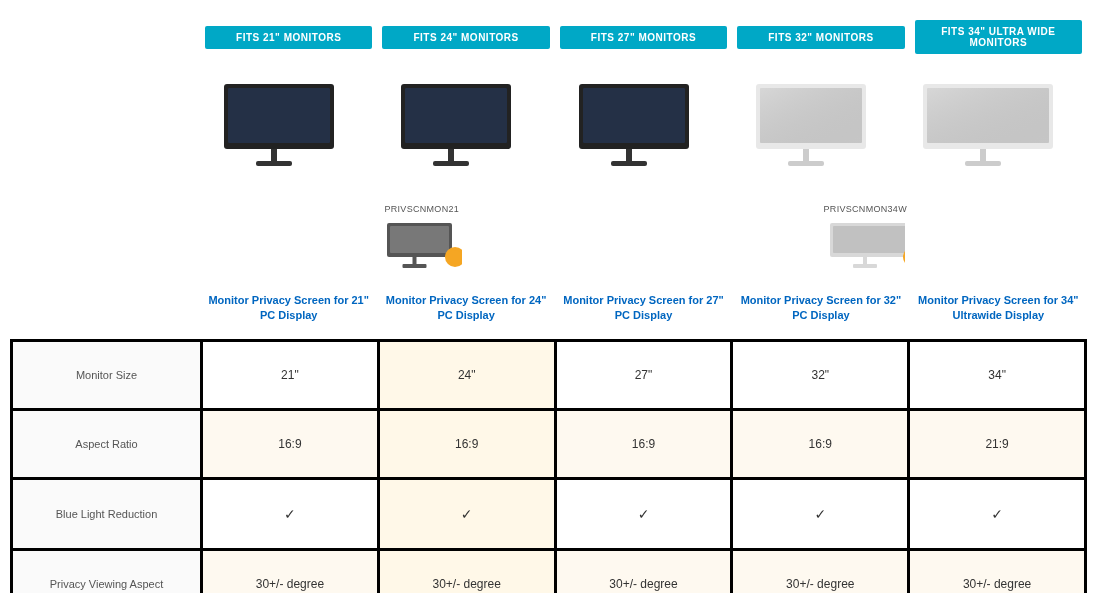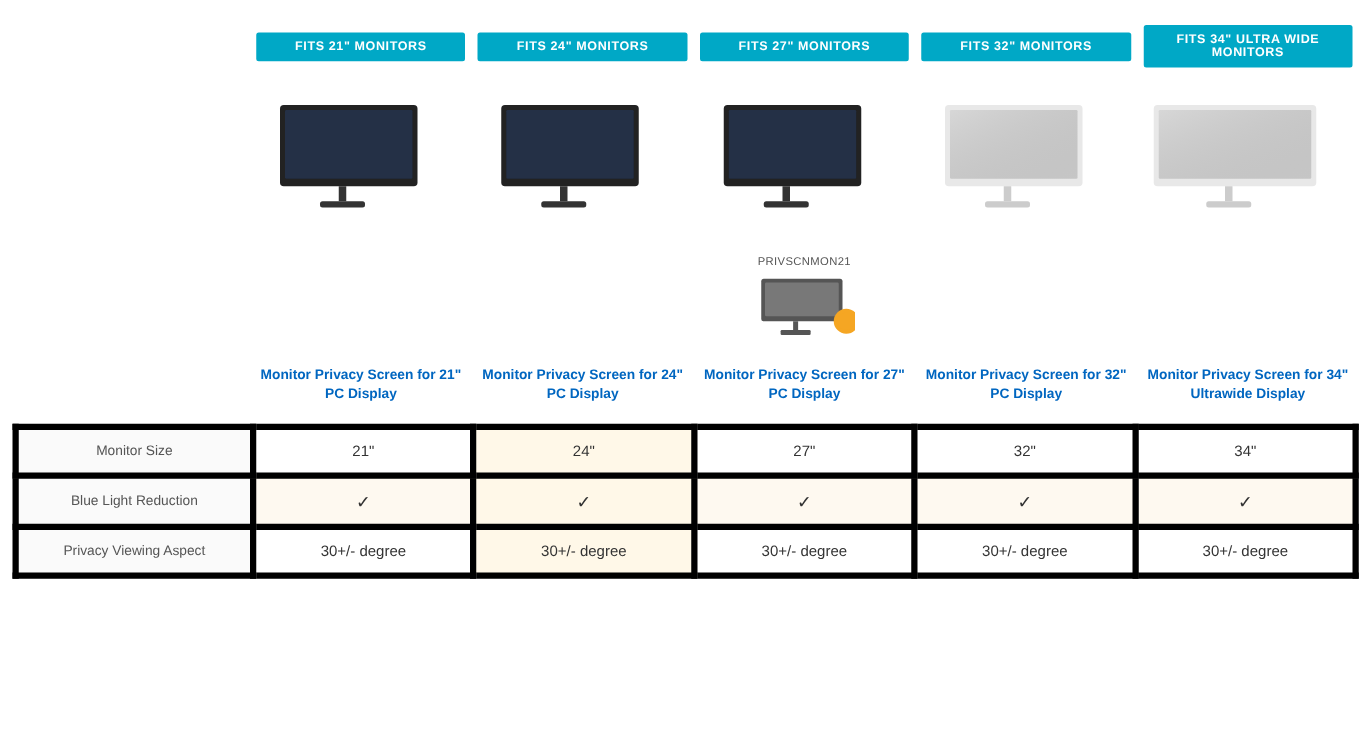--- a/index.html
+++ b/index.html
@@ -97,22 +97,22 @@
       line-height: 1.4;
     }
 
     
     .comparison-table {
       width: 100%;
       border-collapse: collapse;
       margin-top: 10px;
     }
     .comparison-table td, .comparison-table th {
-      border: 5px solid #000000;
-      padding: 10px 8px;
+      border: 3px solid #000000;
+      padding: 26px 8px;
       text-align: center;
       vertical-align: middle;
     }
     .comparison-table tr td:first-child {
       text-align: center;
       font-size: 11px;
       color: #555;
       background: #fafafa;
       width: 190px;
     }
@@ -258,20 +258,34 @@
         <div class="sku-code">PRIVSCNMON21</div>
         <div class="sku-thumbnail" style="position: relative; display: flex; align-items: center; justify-content: center; margin-top: 4px;">
           <svg width="85" height="55">
     <rect x="5" y="2" width="65" height="34" rx="2" fill="#555"></rect>
     <rect x="8" y="5" width="59" height="27" rx="1" fill="#888" opacity="0.7"></rect>
     <rect x="30.5" y="36" width="4" height="8" fill="#555"></rect>
     <rect x="20.5" y="43" width="24" height="4" rx="1" fill="#555"></rect>
 
     <circle cx="73" cy="36" r="10" fill="#f5a623"></circle>
     <circle cx="73" cy="36" r="7" fill="#f5a623"></circle>
+  </svg>
+        </div>
+      </div>
+      <div class="sku-cell">
+        <div class="sku-code">PRIVSCNMON34W</div>
+        <div class="sku-thumbnail" style="position: relative; display: flex; align-items: center; justify-content: center; margin-top: 4px;">
+          <svg width="100" height="55">
+    <rect x="5" y="2" width="80" height="34" rx="2" fill="#d8d8d8"></rect>
+    <rect x="8" y="5" width="74" height="27" rx="1" fill="#b8b8b8" opacity="0.7"></rect>
+    <rect x="38" y="36" width="4" height="8" fill="#d8d8d8"></rect>
+    <rect x="28" y="43" width="24" height="4" rx="1" fill="#d8d8d8"></rect>
+
+    <circle cx="88" cy="36" r="10" fill="#f5a623"></circle>
+    <circle cx="88" cy="36" r="7" fill="#f5a623"></circle>
   </svg>
         </div>
       </div>
     </div>
 
   <div class="product-names-row">
 
   <div class="product-name-cell">Monitor Privacy Screen for 21" PC Display</div>
       <div class="product-name-cell">Monitor Privacy Screen for 24" PC Display</div>
       <div class="product-name-cell">Monitor Privacy Screen for 27" PC Display</div>
@@ -283,20 +297,28 @@
     <tbody id="table-body">
     <tr>
           <td class="row-label">Monitor Size</td>
           <td>21"</td>
           <td>24"</td>
           <td>27"</td>
           <td>32"</td>
           <td>34"</td>
         </tr>
         <tr>
+          <td class="row-label">Aspect Ratio</td>
+          <td>16:9</td>
+          <td>16:9</td>
+          <td>16:9</td>
+          <td>16:9</td>
+          <td>21:9</td>
+        </tr>
+        <tr>
           <td class="row-label">Blue Light Reduction</td>
           <td class="check-mark">✓</td>
           <td class="check-mark">✓</td>
           <td class="check-mark">✓</td>
           <td class="check-mark">✓</td>
           <td class="check-mark">✓</td>
         </tr>
         <tr>
           <td class="row-label">Privacy Viewing Aspect</td>
           <td>30+/- degree</td>

